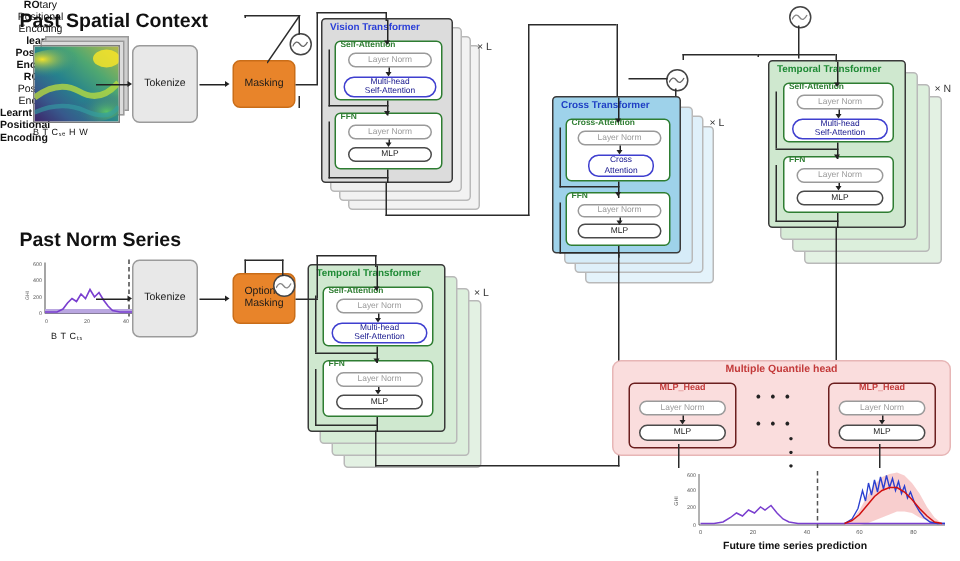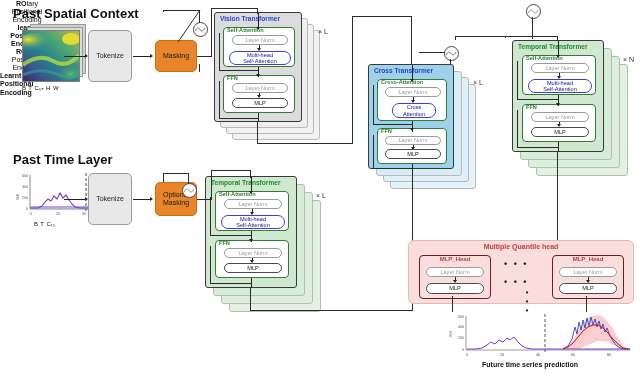--- a/index.html
+++ b/index.html
@@ -87,21 +87,21 @@
 <div class="harrow" style="left:60px;top:56px;width:0;"></div>
 <div class="harrow" style="left:84px;top:56px;width:0px;"></div>
 <div class="harrow" style="left:84px;top:56px;width:0;"></div>
 <div class="harrow" style="left:64px;top:56px;width:22px;"></div>
 <div class="harrowhead" style="left:85px;top:53.5px;"></div>
 
 <div class="harrow" style="left:133px;top:56px;width:18px;"></div>
 <div class="harrowhead" style="left:150px;top:53.5px;"></div>
 <div class="proc proc-orange" style="left:155px;top:40px;width:42px;height:32px;">Masking</div>
 
-<div class="caption" style="left:13px;top:152px;">Past Time Layer</div>
+<div class="caption" style="left:13px;top:152px;">Past Norm Series</div>
 
 <div class="plotbox" style="left:14px;top:167px;width:80px;height:52px;">
   <svg width="80" height="52">
     <line x1="16" y1="8" x2="16" y2="42" stroke="#555" stroke-width=".7"></line>
     <line x1="16" y1="42" x2="76" y2="42" stroke="#555" stroke-width=".7"></line>
     <line x1="72" y1="6" x2="72" y2="46" stroke="#333" stroke-width=".9" stroke-dasharray="3,2"></line>
     <rect x="16" y="39" width="58" height="3" fill="#b9a6e0"></rect>
     <polyline points="16,41 24,41 28,39 31,35 34,32 37,34 40,29 43,32 46,26 49,31 52,28 55,33 58,37 61,40 66,41 74,41" fill="none" stroke="#7a3fcf" stroke-width="1.1"></polyline>
     <text x="14" y="10" font-size="3.6" fill="#555" text-anchor="end">600</text>
     <text x="14" y="21" font-size="3.6" fill="#555" text-anchor="end">400</text>

